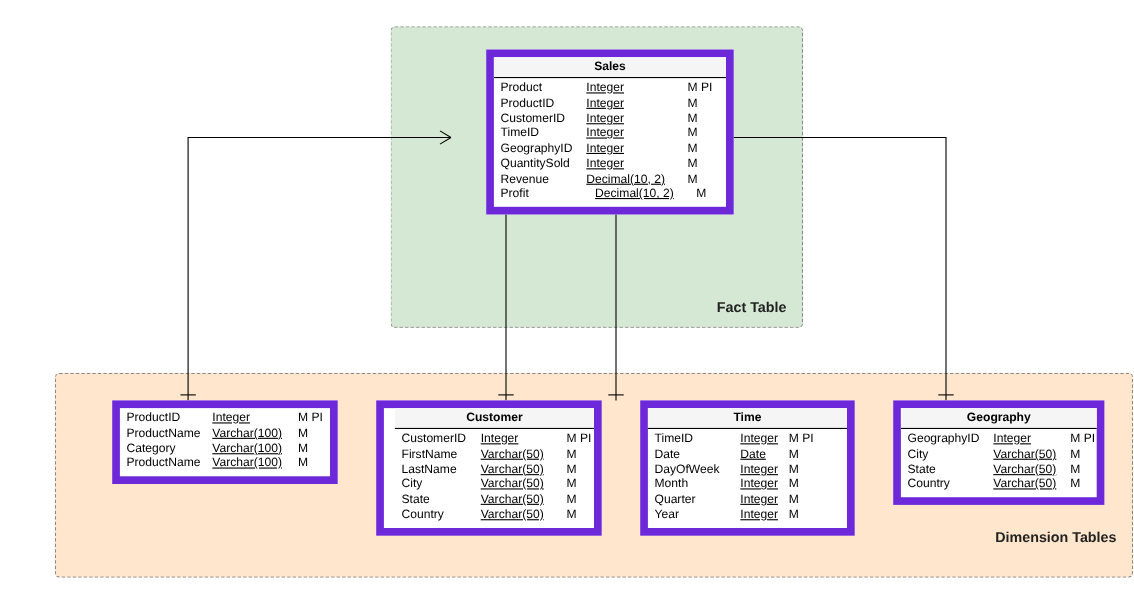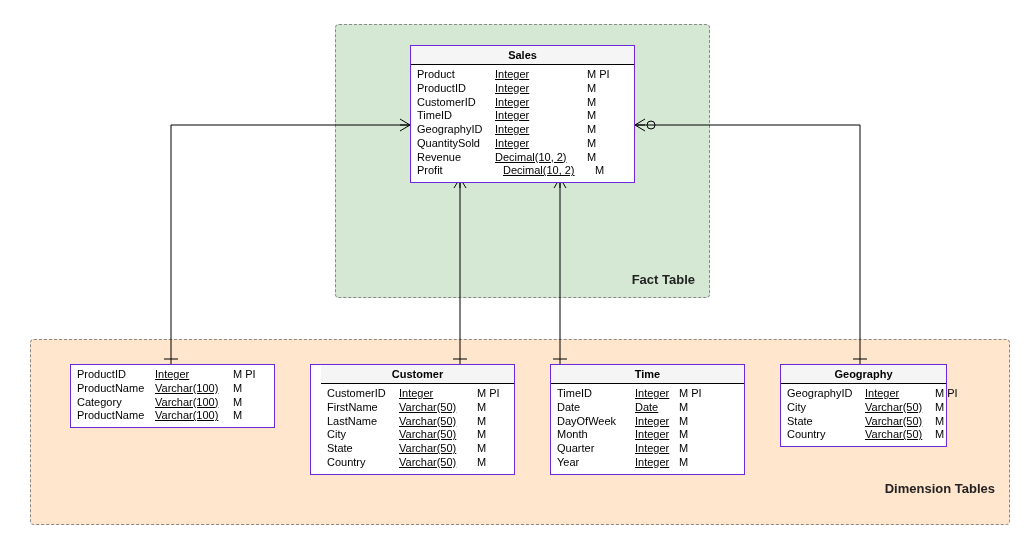--- a/index.html
+++ b/index.html
@@ -10,38 +10,40 @@
     font-size: 11px;
     background: #fff;
     width: 1031px;
     height: 551px;
     position: relative;
   }
   .region {
     position: absolute;
     border: 1.5px dashed #888;
     border-radius: 4px;
+    margin-left: 20px;
   }
   .fact-region {
     background: #D5E8D4;
   }
   .dim-region {
     background: #FFE6CC;
   }
   .region-label {
     position: absolute;
     font-weight: bold;
     font-size: 13px;
     color: #222;
   }
   .table {
     position: absolute;
     background: #fff;
-    border: 1px solid #6d28d9;
+    border: 7px solid #6d28d9;
     z-index: 5;
+    margin-left: 32px;
   }
   .table-title {
     font-weight: bold;
     text-align: center;
     padding: 3px 0;
     border-bottom: 1px solid #000;
     background: #f5f5f5;
   }
   .table-body {
     padding: 3px 6px 4px 6px;
@@ -214,21 +216,21 @@
         <span class="col-flags">M</span>
       </div>
     <div class="row">
         <span class="col-name" style="width:78px">Year</span>
         <span class="col-type" style="width:44px">Integer</span>
         <span class="col-flags">M</span>
       </div>
   </div>
 </div>
 
-<div class="table" style="left:780px; top:364px; width:167px;">
+<div class="table" style="left:780px; top:364px; width:192px;">
   <div class="table-title">Geography</div>
   <div class="table-body">
     <div class="row">
         <span class="col-name" style="width:78px">GeographyID</span>
         <span class="col-type" style="width:70px">Integer</span>
         <span class="col-flags">M PI</span>
       </div>
     <div class="row">
         <span class="col-name" style="width:78px">City</span>
         <span class="col-type" style="width:70px">Varchar(50)</span>

